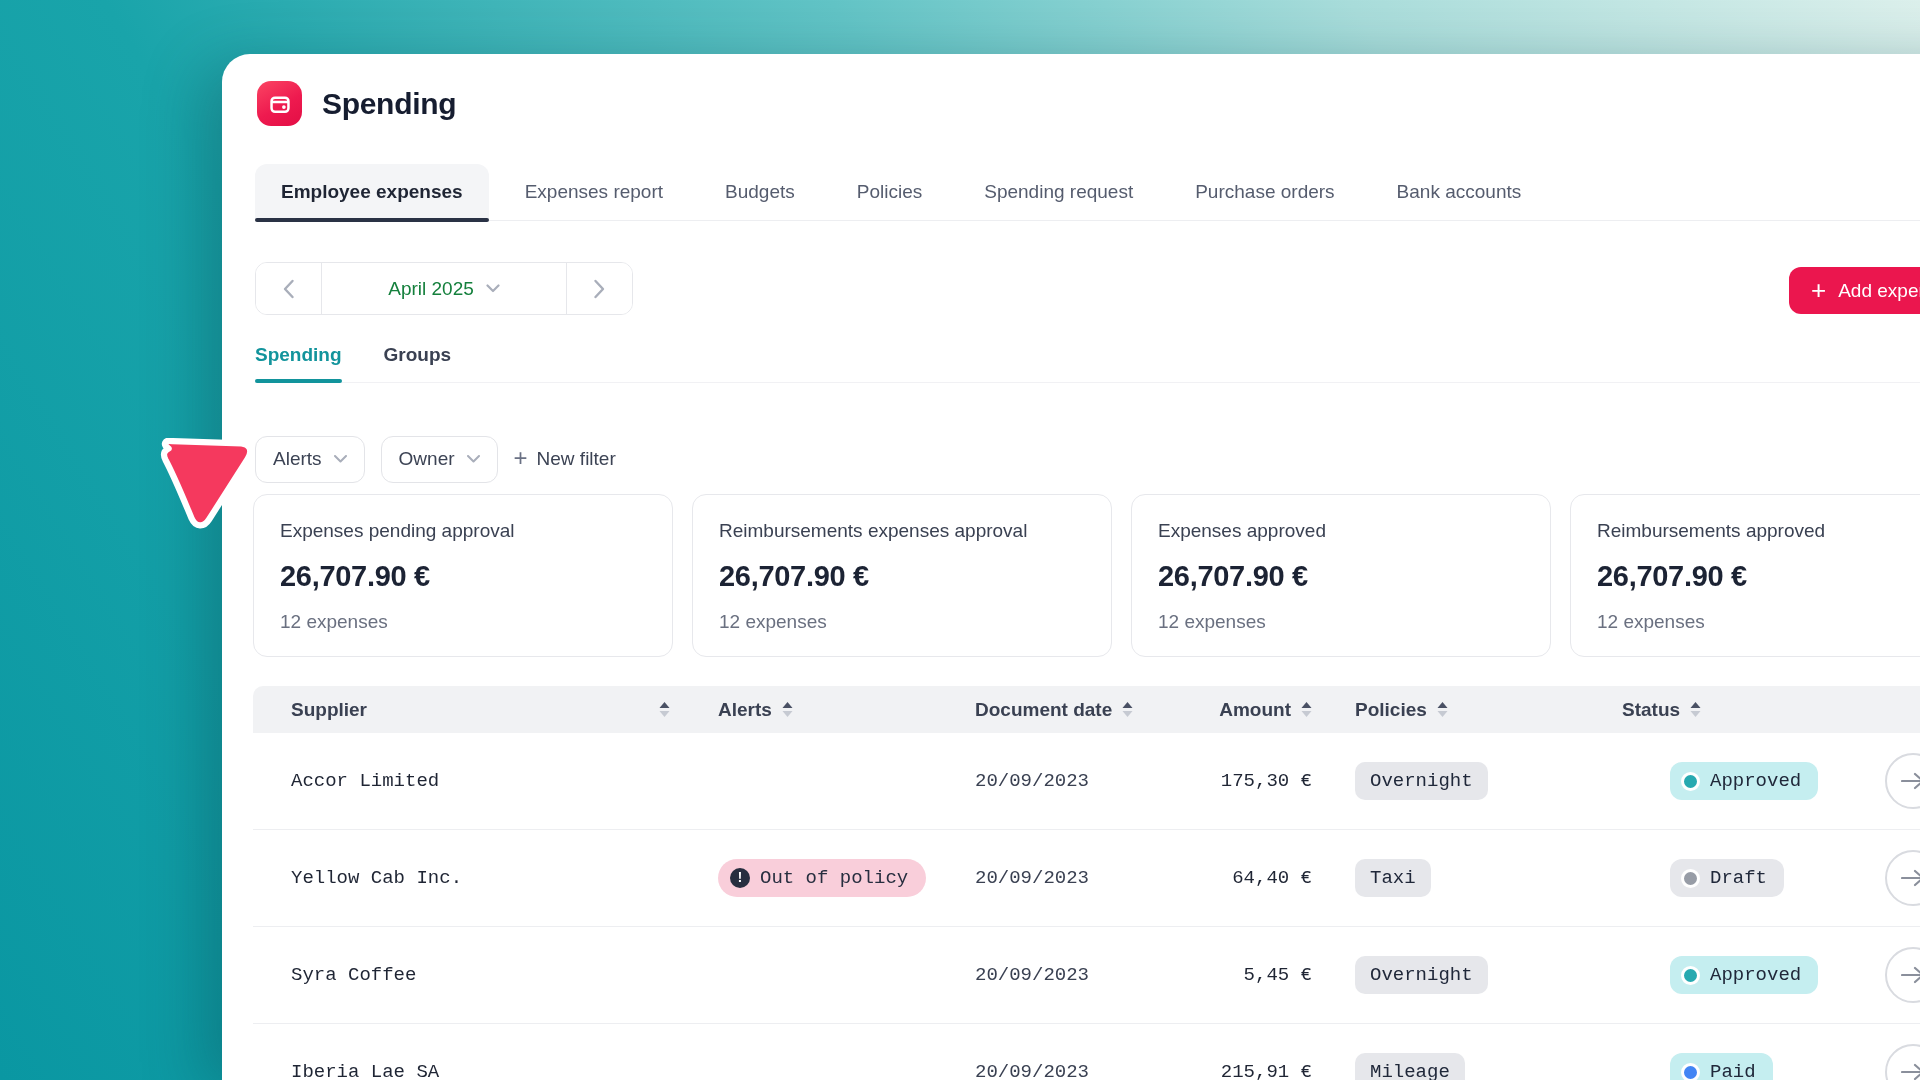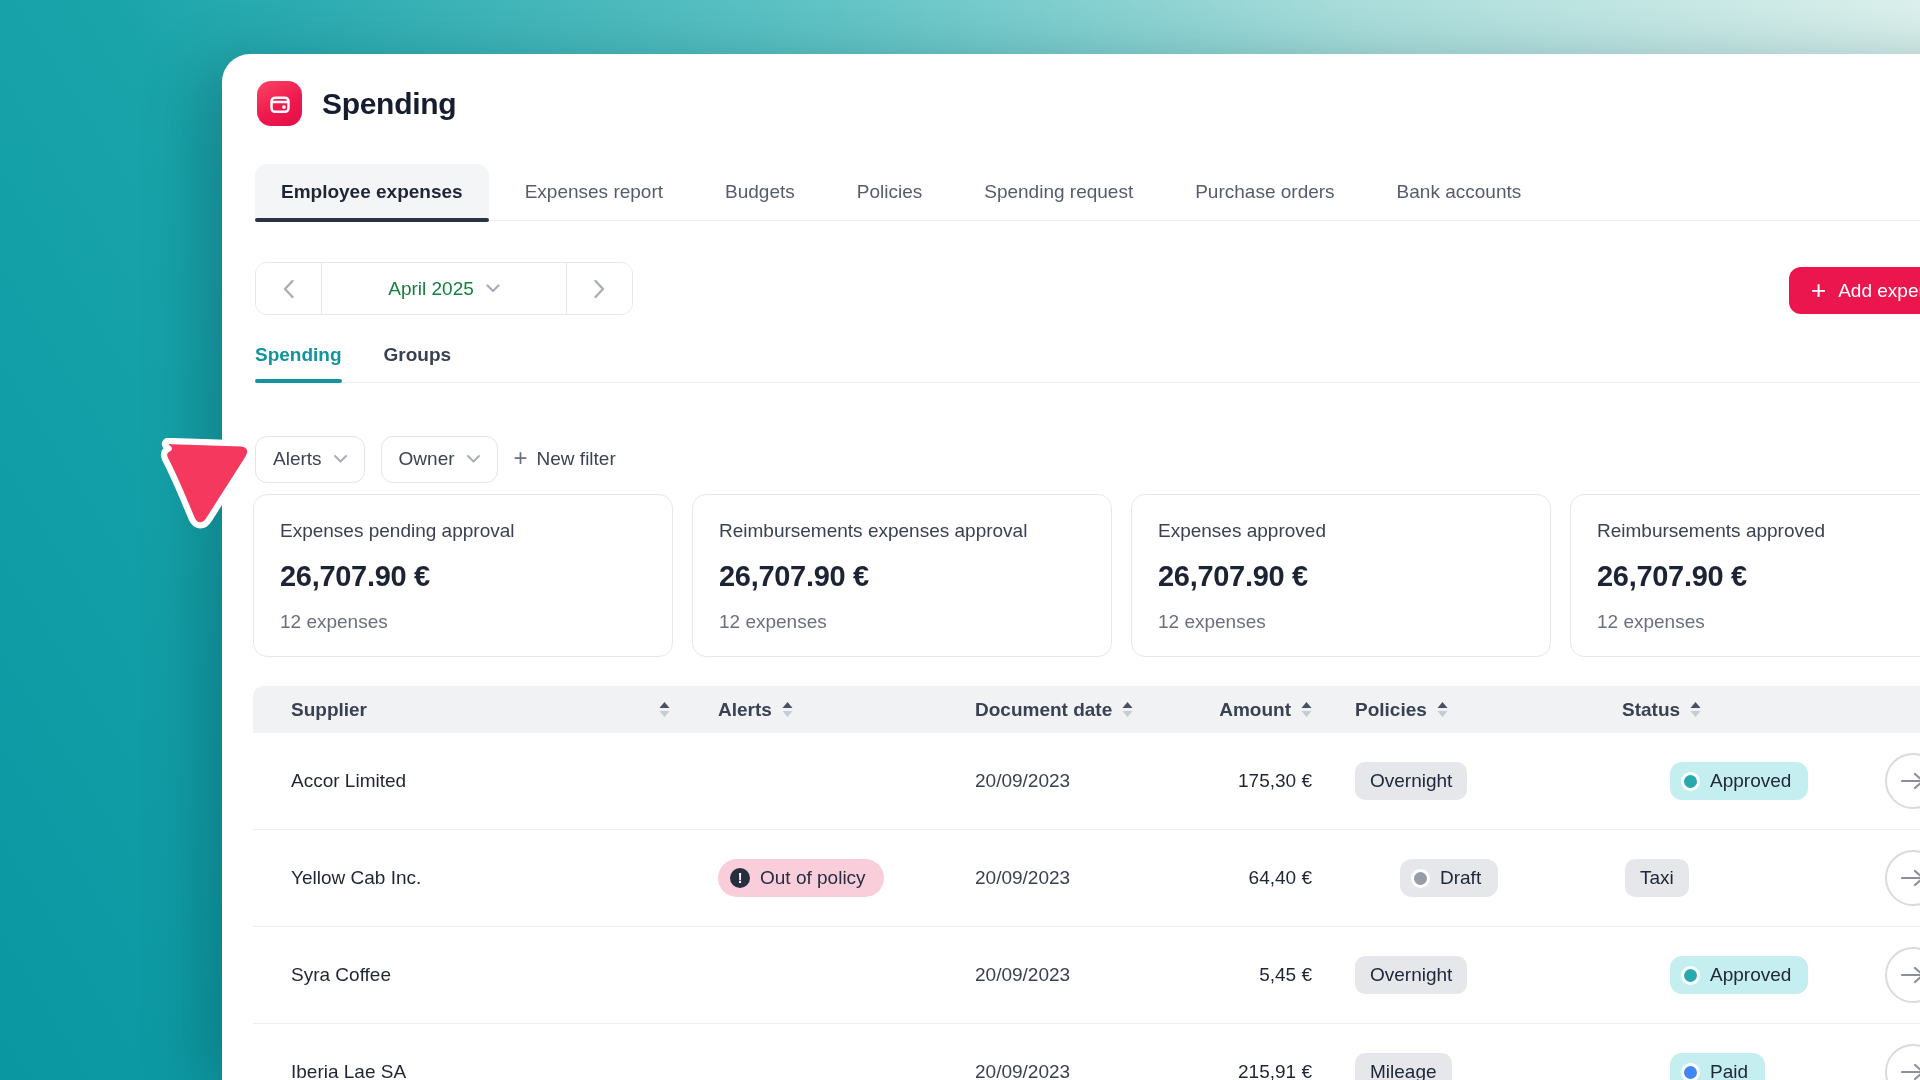--- a/index.html
+++ b/index.html
@@ -78,21 +78,21 @@
   .th { display:flex; align-items:center; gap:10px; font-size:19px; font-weight:600; color:#3A4152; }
   .th.c-supplier { padding:0 30px 0 38px; justify-content:space-between; }
   .th.c-alerts   { padding-left:18px; }
   .th.c-date     { padding-left:12px; }
   .th.c-amount   { padding-right:18px; justify-content:flex-end; }
   .th.c-category { padding-left:25px; }
   .th.c-status   { padding-left:22px; }
 
   .tr { display:grid; grid-template-columns:447px 263px 222px 145px 270px 252px 121px;
     height:97px; align-items:center; border-bottom:1px solid #EDEEF1; background:#fff; cursor:pointer; }
-  .td { font-size:19px; }
+  .td { font-size:19px;font-family:Liberation Mono, monospace; }
   .td.c-supplier { padding-left:38px; color:#1F2534; font-weight:500; }
   .td.c-alerts   { padding-left:18px; }
   .td.c-date     { padding-left:12px; color:#3A4152; }
   .td.c-amount   { padding-right:18px; text-align:right; color:#1F2534; font-weight:500; }
   .td.c-category { padding-left:25px; }
   .td.c-status   { padding-left:22px; }
 
   .chip { display:inline-block; background:#E6E7EB; color:#20283A; font-size:19px;
     padding:8px 15px; border-radius:10px; }
 
@@ -291,25 +291,25 @@
             </div>
           </div>
           <div class="tr">
             <div class="td c-supplier">Yellow Cab Inc.</div>
             <div class="td c-alerts"><span class="alert-pill">
                 <span class="alert-ico">!</span>
                 <span>Out of policy</span>
               </span></div>
             <div class="td c-date">20/09/2023</div>
             <div class="td c-amount">64,40 €</div>
+            <div class="td c-category"><span class="chip">Taxi</span></div>
             <div class="td c-status"><span class="status-pill status--draft">
                 <span class="dot"></span>
                 <span>Draft</span>
               </span></div>
-            <div class="td c-category"><span class="chip">Taxi</span></div>
             <div class="td c-arrow">
               <button class="row-arrow">
                 <svg width="24" height="18" viewBox="0 0 24 18">
                   <path d="M1 9 H21 M14 2 L22 9 L14 16" stroke="#8A8F9B" stroke-width="2.2" fill="none" stroke-linecap="round" stroke-linejoin="round"></path>
                 </svg>
               </button>
             </div>
           </div>
           <div class="tr">
             <div class="td c-supplier">Syra Coffee</div>

